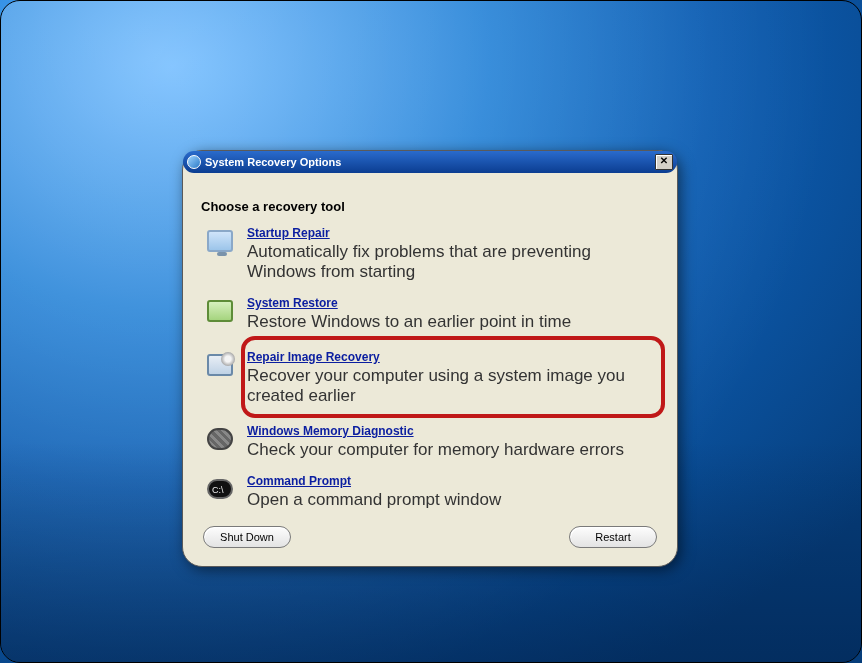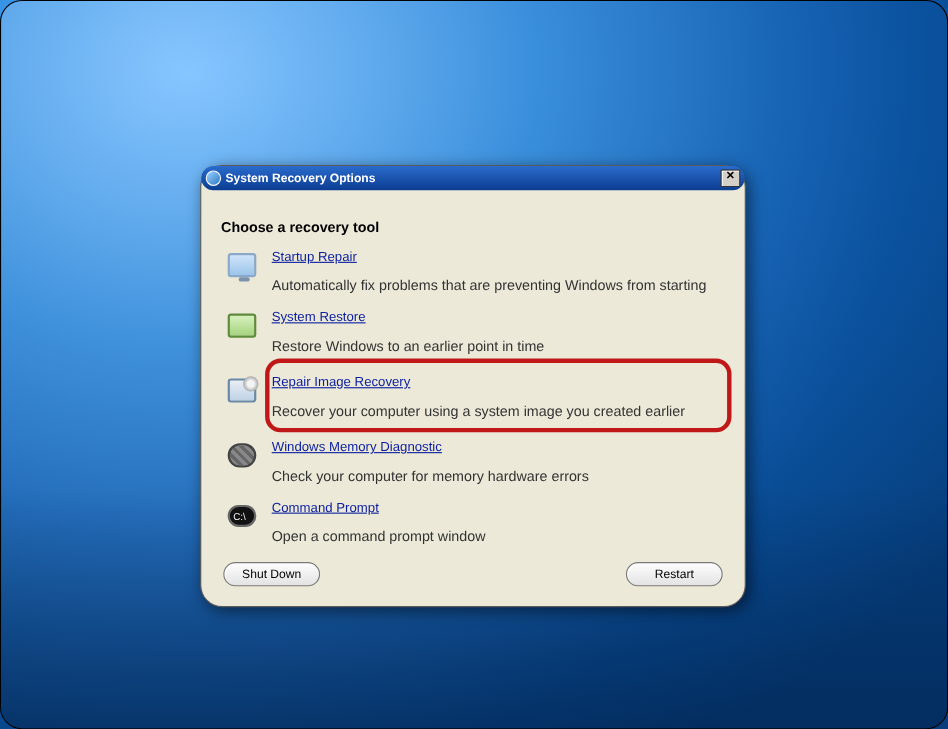--- a/index.html
+++ b/index.html
@@ -65,24 +65,24 @@
     display: flex; align-items: flex-start;
     padding: 6px 2px 6px 2px;
     position: relative;
   }
   .tool .icon {
     width: 34px; height: 34px; flex: 0 0 34px; margin-right: 10px;
     display:flex; align-items:center; justify-content:center;
   }
   .tool .body { flex:1; padding-top:2px; }
   .tool a.link {
-    color: #0b1ea0; font-weight: normal; text-decoration: underline; font-size:12px;
+    color: #0b1ea0; font-weight: bold; text-decoration: underline; font-size:12px;
     cursor:pointer;
   }
-  .tool .desc { color:#333; font-size:13px; margin-top:12px; }
+  .tool .desc { color:#333; font-size:17px; margin-top:2px; }
 
   .highlight {
     border: 4px solid #c01818;
     border-radius: 14px;
     position: absolute;
     pointer-events:none;
   }
 
   .button-row {
     display:flex; justify-content:space-between; gap:8px;

